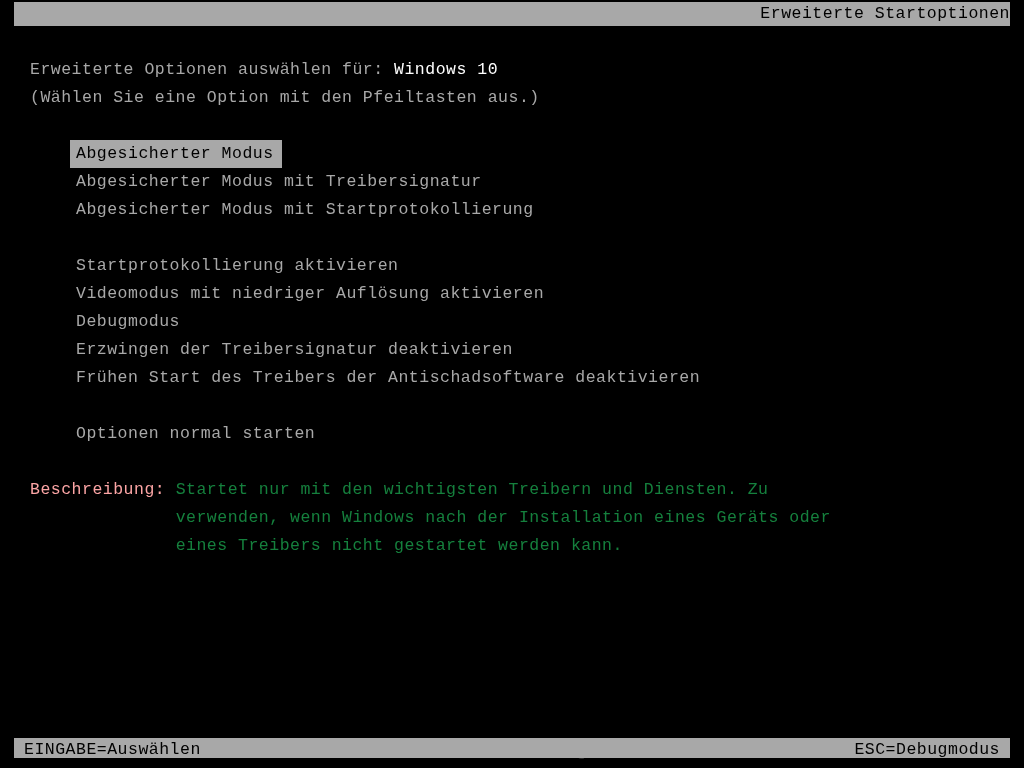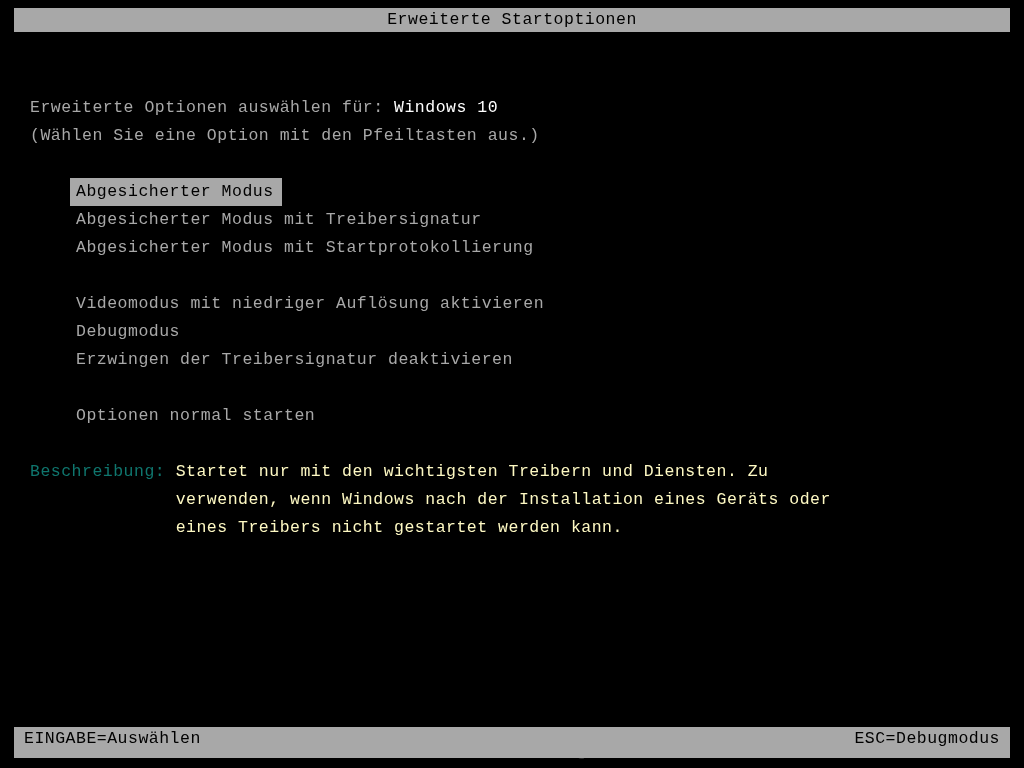--- a/index.html
+++ b/index.html
@@ -12,27 +12,26 @@
     color: #a8a8a8;
     overflow: hidden;
     position: relative;
     letter-spacing: 0.5px;
   }
   .header-bar {
     background: #a8a8a8;
     color: #000;
     height: 24px;
     line-height: 24px;
-    text-align: center;
-    margin: 8px 14px 0 14px;
+    text-align: right;
+    margin: 2px 14px 0 14px;
   }
   .content {
     padding: 30px 30px 0 30px;
     line-height: 28px;
-    margin-top: 32px;
   }
   .subtitle-line .white { color: #fff; }
   .instruction { margin-bottom: 28px; font-family: Liberation Mono, monospace; }
   .options { margin-left: 40px; }
   .option {
     padding: 0 6px 0 6px;
     display: inline-block;
     min-width: 0;
   }
   .option-row { line-height: 28px; }
@@ -40,35 +39,35 @@
     background: #a8a8a8;
     color: #000;
     padding-right: 8px;
   }
   .spacer { height: 28px; }
   .description {
     margin-top: 28px;
     display: flex;
   }
   .description .label {
-    color: #0f766e;
+    color: #fca5a5;
     white-space: pre;
   }
   .description .text {
-    color: #fef9c3;
+    color: #15803d;
     white-space: pre-wrap;
   }
   .footer-bar {
     position: absolute;
     left: 14px;
     right: 14px;
     bottom: 10px;
     background: #a8a8a8;
     color: #000;
-    height: 31px;
+    height: 20px;
     line-height: 24px;
     display: flex;
     justify-content: space-between;
     padding: 0 10px;
   }
   .watermark {
     position: absolute;
     bottom: 8px;
     left: 50%;
     transform: translateX(-50%);
@@ -96,23 +95,25 @@
 
   <div class="instruction">(Wählen Sie eine Option mit den Pfeiltasten aus.)</div>
 
   <div class="options">
     <div class="option-row"><span class="option selected">Abgesicherter Modus</span></div>
     <div class="option-row"><span class="option">Abgesicherter Modus mit Treibersignatur</span></div>
     <div class="option-row"><span class="option">Abgesicherter Modus mit Startprotokollierung</span></div>
 
     <div class="spacer"></div>
 
+    <div class="option-row"><span class="option">Startprotokollierung aktivieren</span></div>
     <div class="option-row"><span class="option">Videomodus mit niedriger Auflösung aktivieren</span></div>
     <div class="option-row"><span class="option">Debugmodus</span></div>
     <div class="option-row"><span class="option">Erzwingen der Treibersignatur deaktivieren</span></div>
+    <div class="option-row"><span class="option">Frühen Start des Treibers der Antischadsoftware deaktivieren</span></div>
 
     <div class="spacer"></div>
 
     <div class="option-row"><span class="option">Optionen normal starten</span></div>
   </div>
 
   <div class="description">
     <span class="label">Beschreibung: </span>
       <span class="text">Startet nur mit den wichtigsten Treibern und Diensten. Zu
 verwenden, wenn Windows nach der Installation eines Geräts oder

